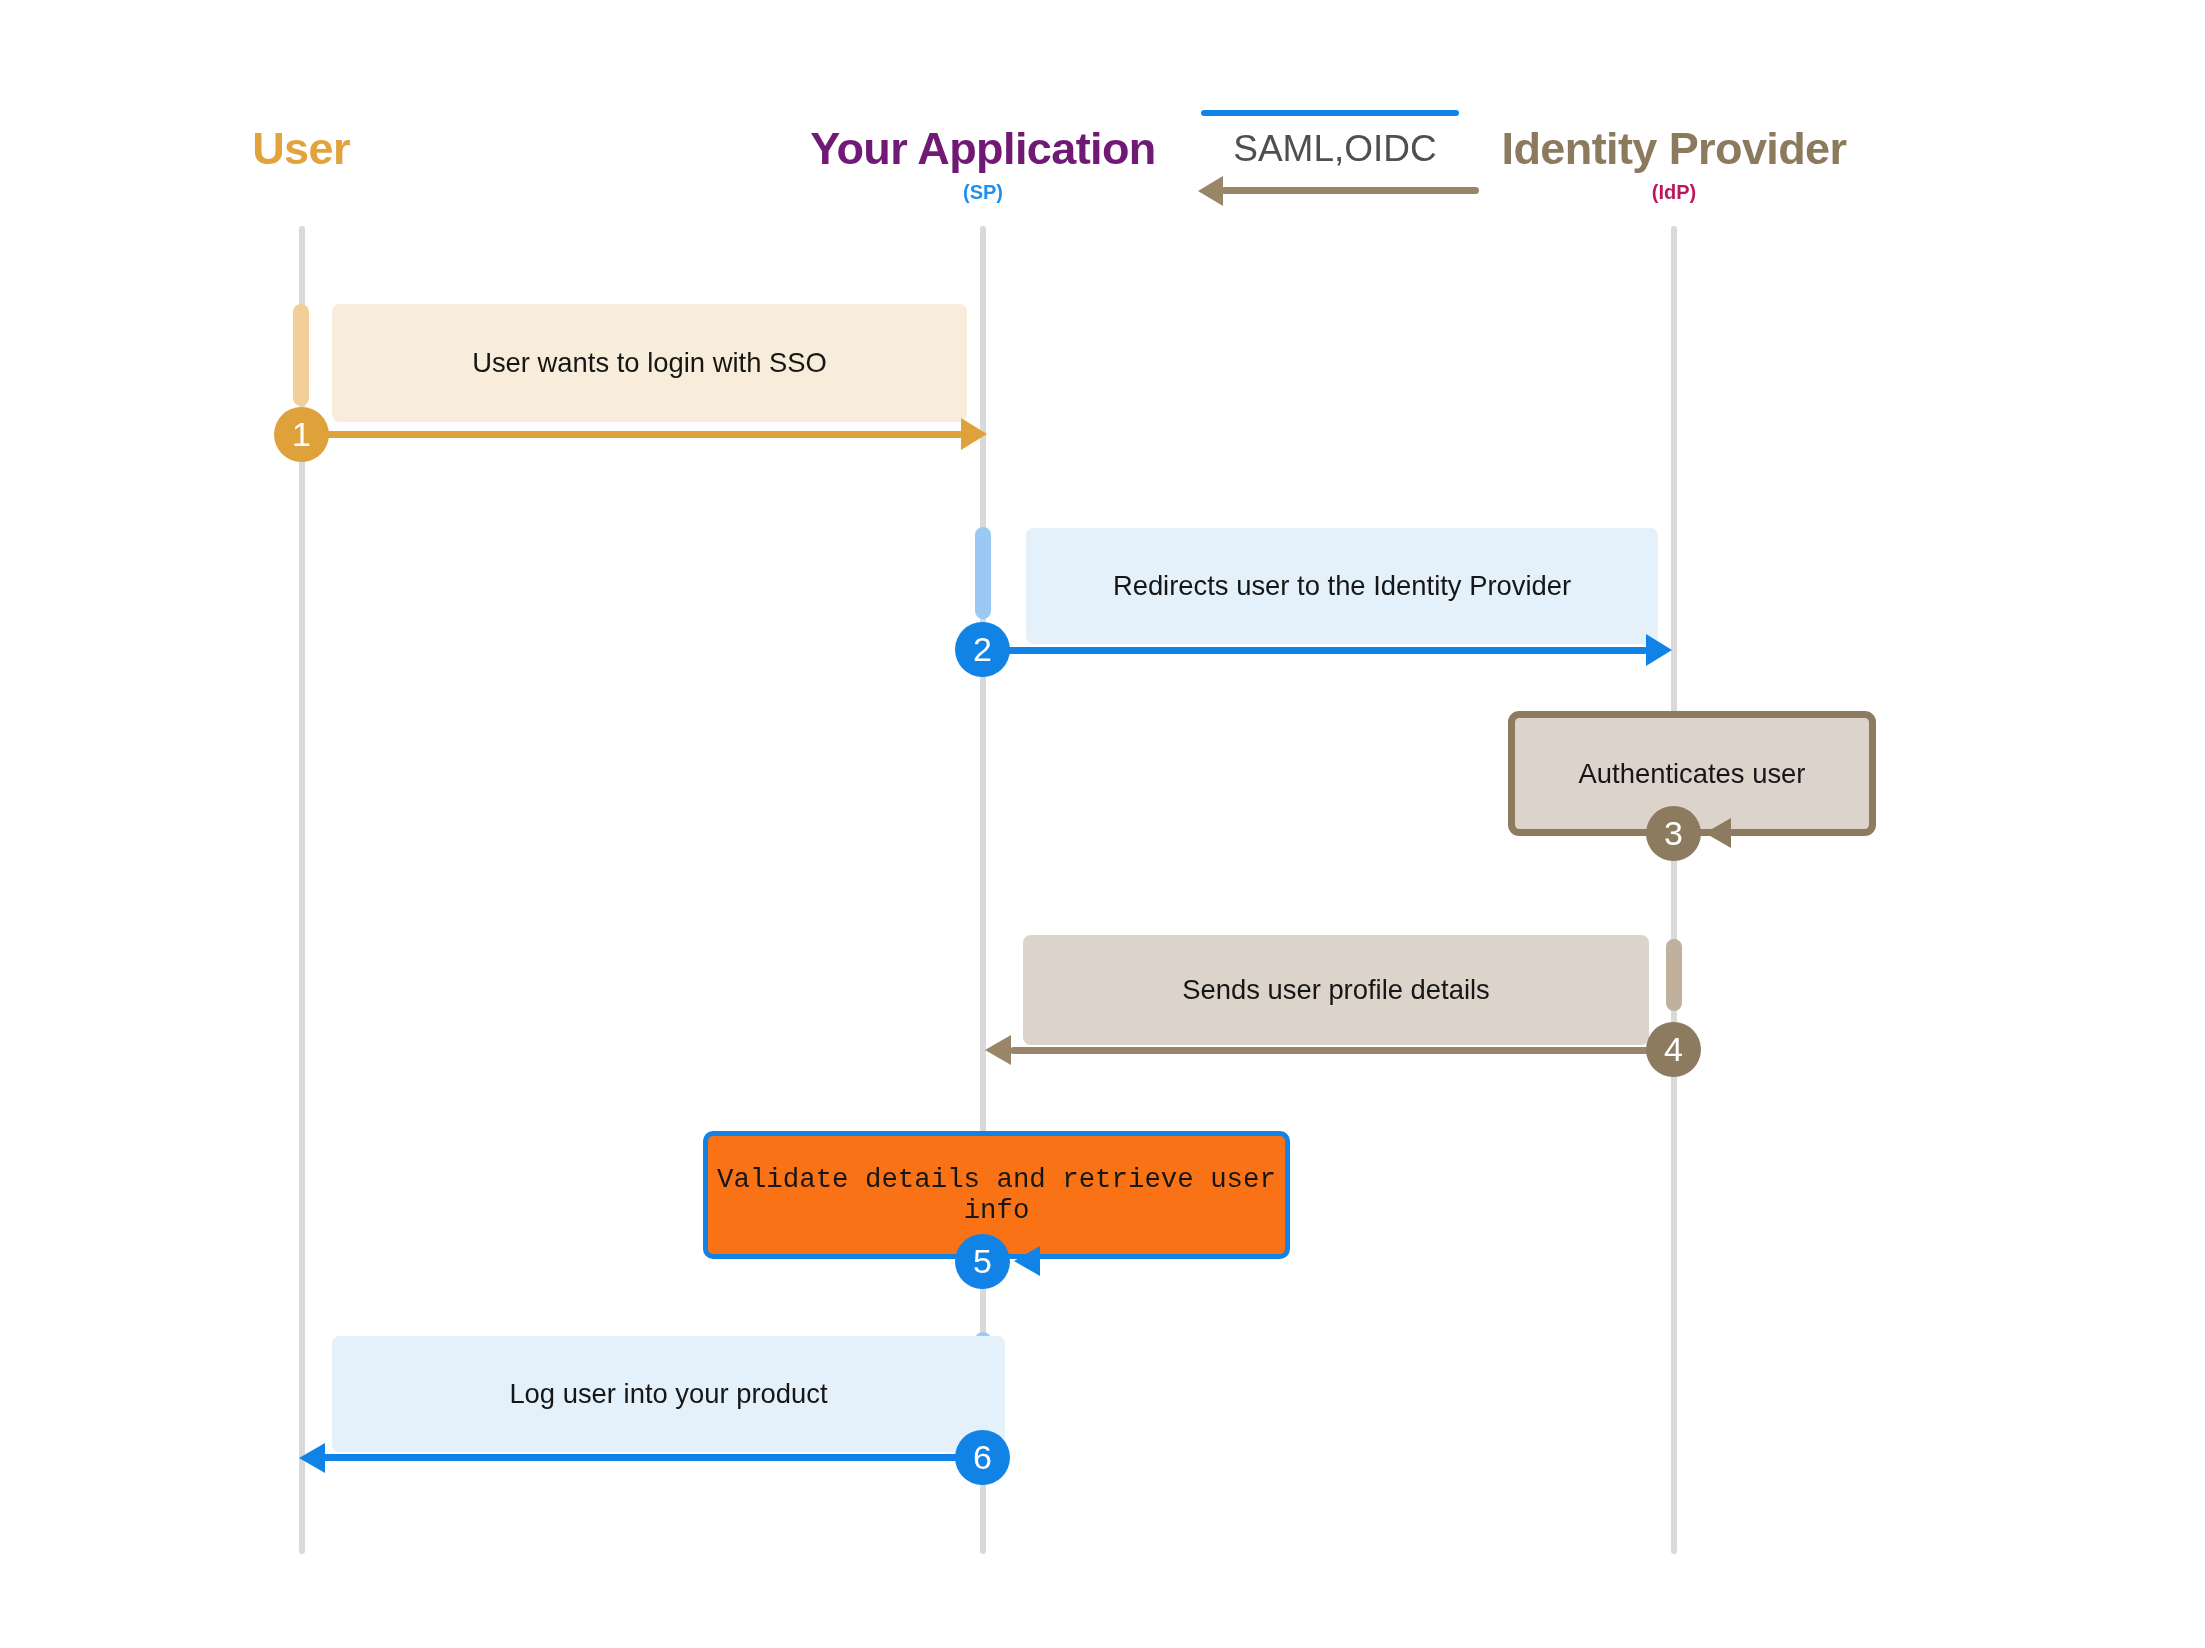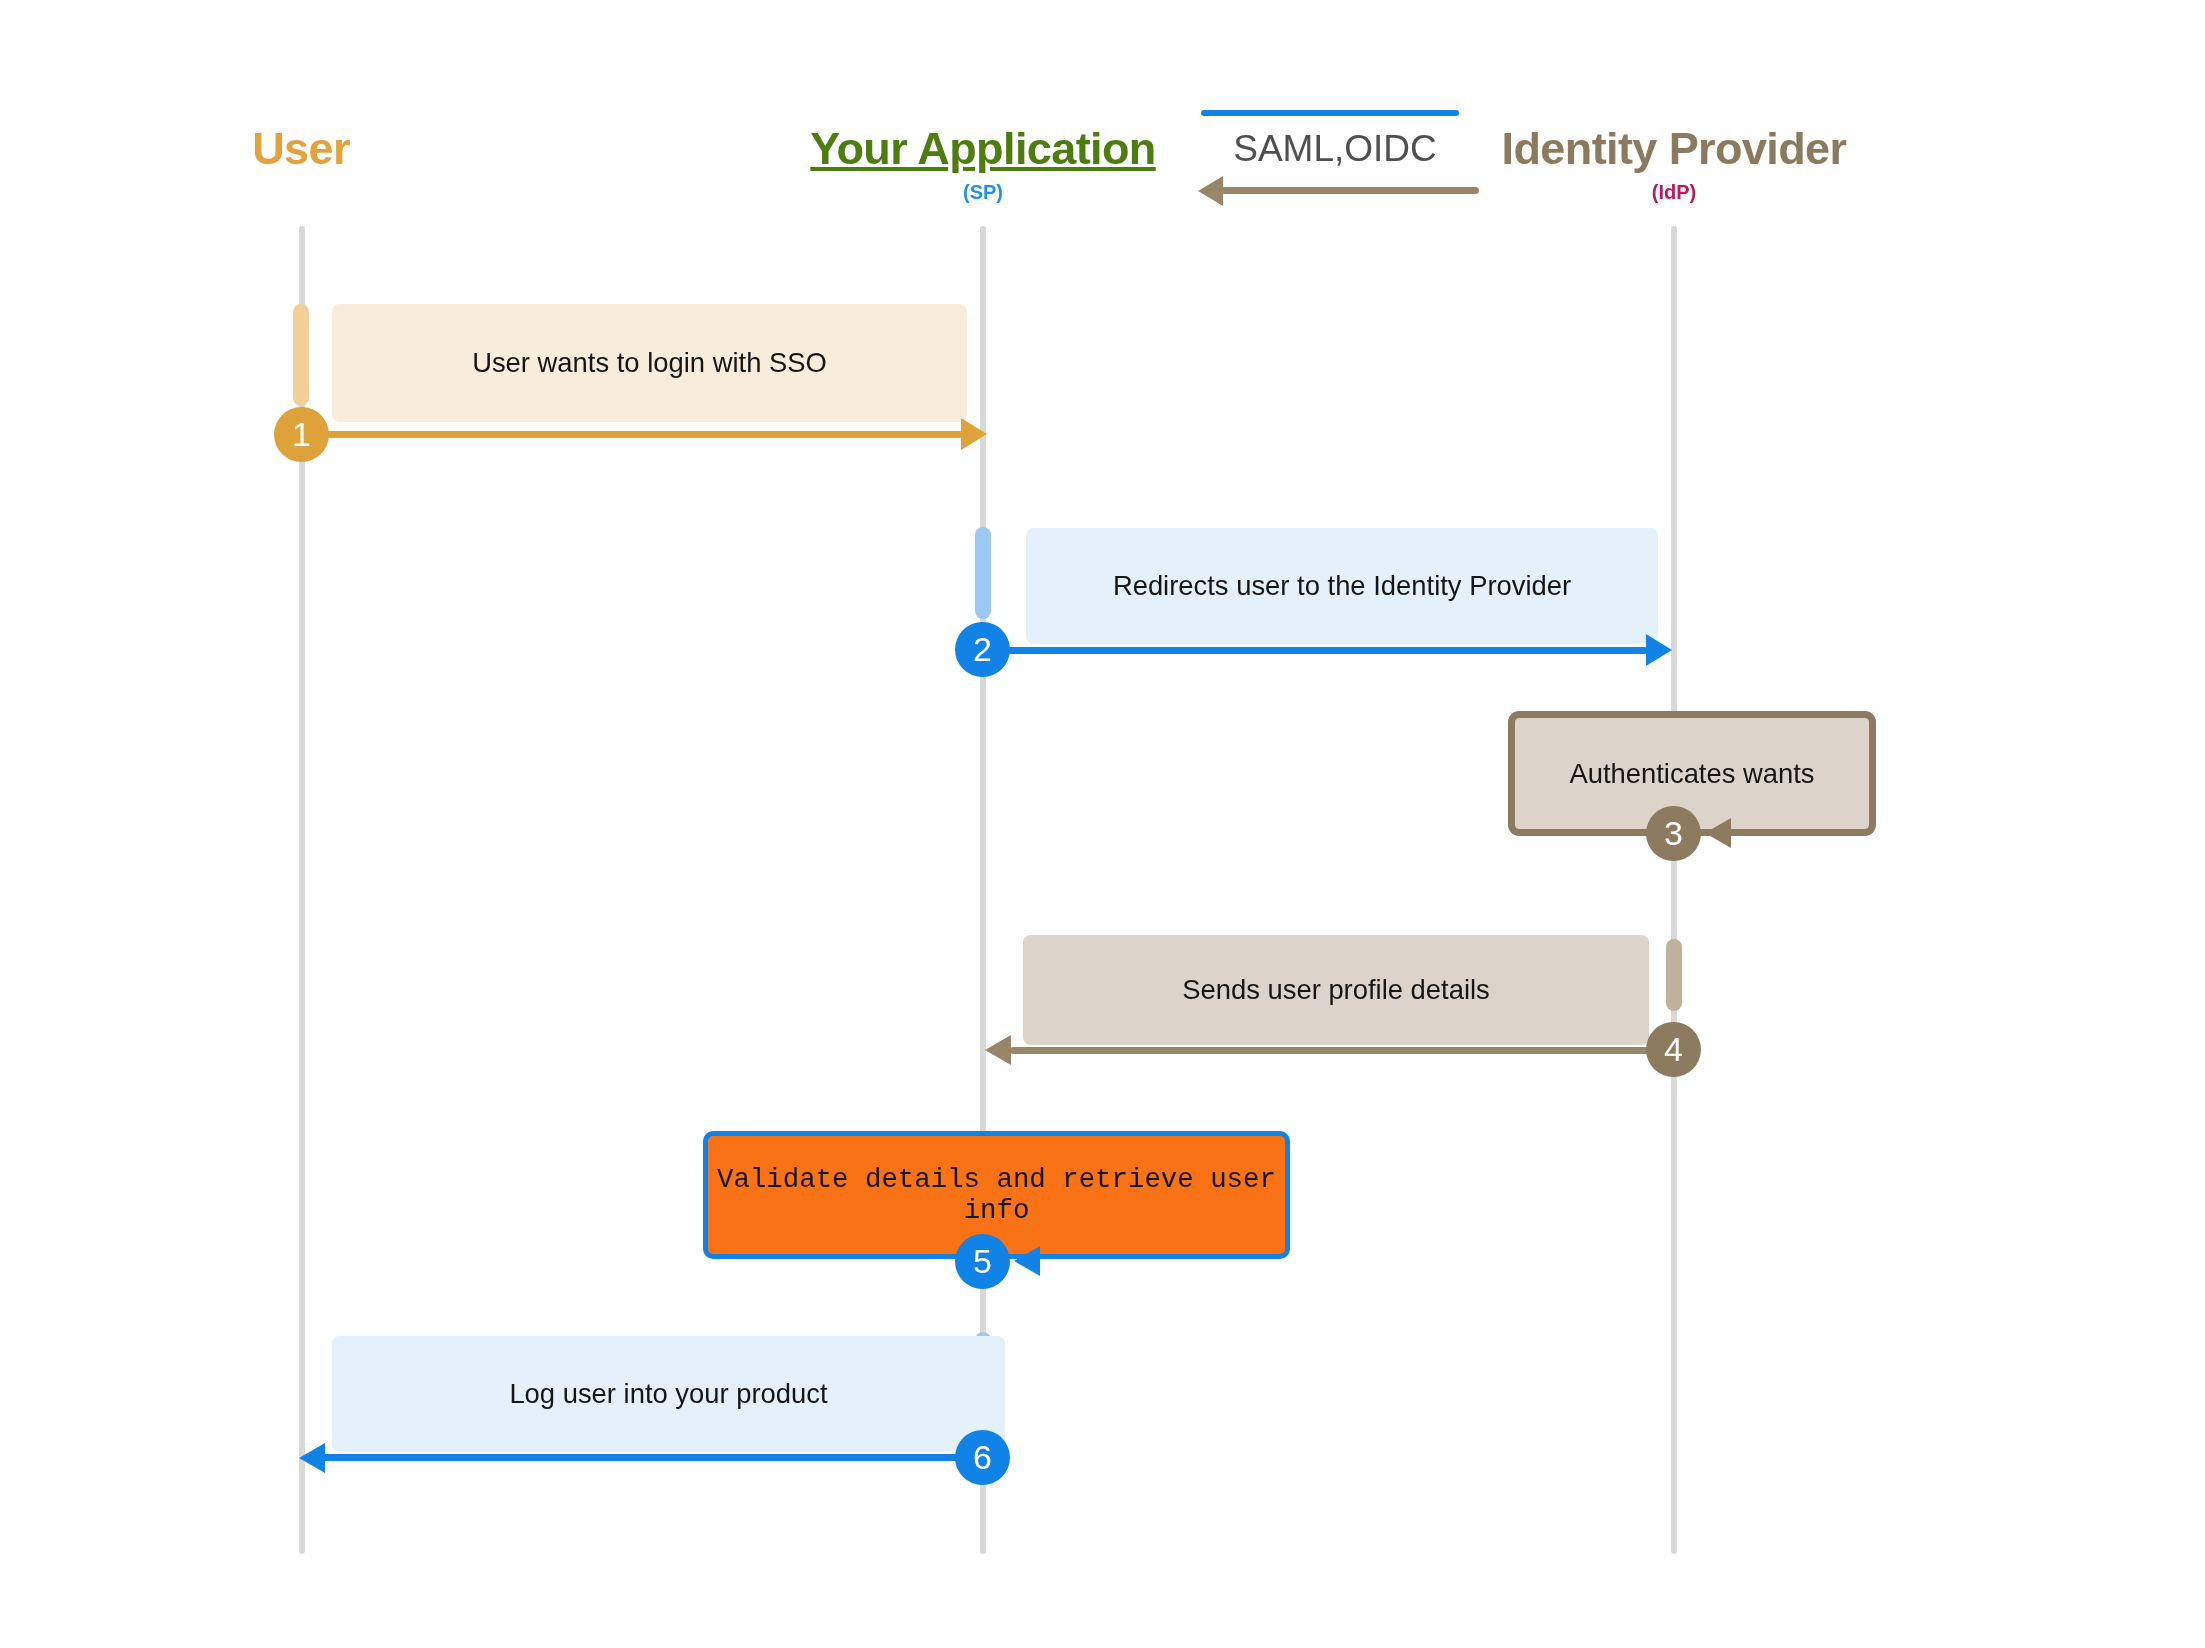--- a/index.html
+++ b/index.html
@@ -10,21 +10,21 @@
   
   .lifeline { position:absolute; top:226px; width:5.6px; height:1328px; background:#D9D9D9; border-radius:3.1px; }
   .lifeline.user { left:299px; }
   .lifeline.app  { left:980px; }
   .lifeline.idp  { left:1671px; }
 
   
   .actor-title { position:absolute; top:123px; transform:translateX(-50%); font-size:45px; font-weight:bold; letter-spacing:-0.6px; white-space:nowrap; }
   .actor-sub   { position:absolute; top:181px; transform:translateX(-50%); font-size:20px; font-weight:bold; white-space:nowrap; }
   .t-user { left:301px;  color:#E2A33C; }
-  .t-app  { left:983px; color:#4d7c0f;text-decoration:underline; }
+  .t-app  { left:983px; color:#701a75; }
   .t-idp  { left:1674px; color:#8C7A5E; }
   .s-app  { left:983px; color:#1E90F2; }
   .s-idp  { left:1674px; color:#be185d; }
 
   
   .proto-label { position:absolute; left:1335px; top:128px; transform:translateX(-50%); font-size:37px; font-weight:500; color:#4F4F4F; white-space:nowrap;text-align:center; }
   .hline { position:absolute; border-radius:3.7px; }
   .proto-fwd-line  { left:1201px; top:110px; width:258px; height:6.2px; background:#1283E6; }
   .proto-back-line { left:1221px; top:187px; width:258px; height:6.9px; background:#998567; }
   .head { position:absolute; width:0; height:0; }
@@ -106,21 +106,21 @@
   <div class="mbox box2">
     <span>Redirects user to the Identity Provider</span>
   </div>
   <div class="hline arr2-line"></div>
   <div class="head arr2-head"></div>
   <div class="badge b2">
     <span>2</span>
   </div>
 
   <div class="mbox box3">
-    <span>Authenticates wants</span>
+    <span>Authenticates user</span>
   </div>
   <div class="head head-left arr3-head"></div>
   <div class="badge b3">
     <span>3</span>
   </div>
 
   <div class="act act4"></div>
   <div class="mbox box4">
     <span>Sends user profile details</span>
   </div>

